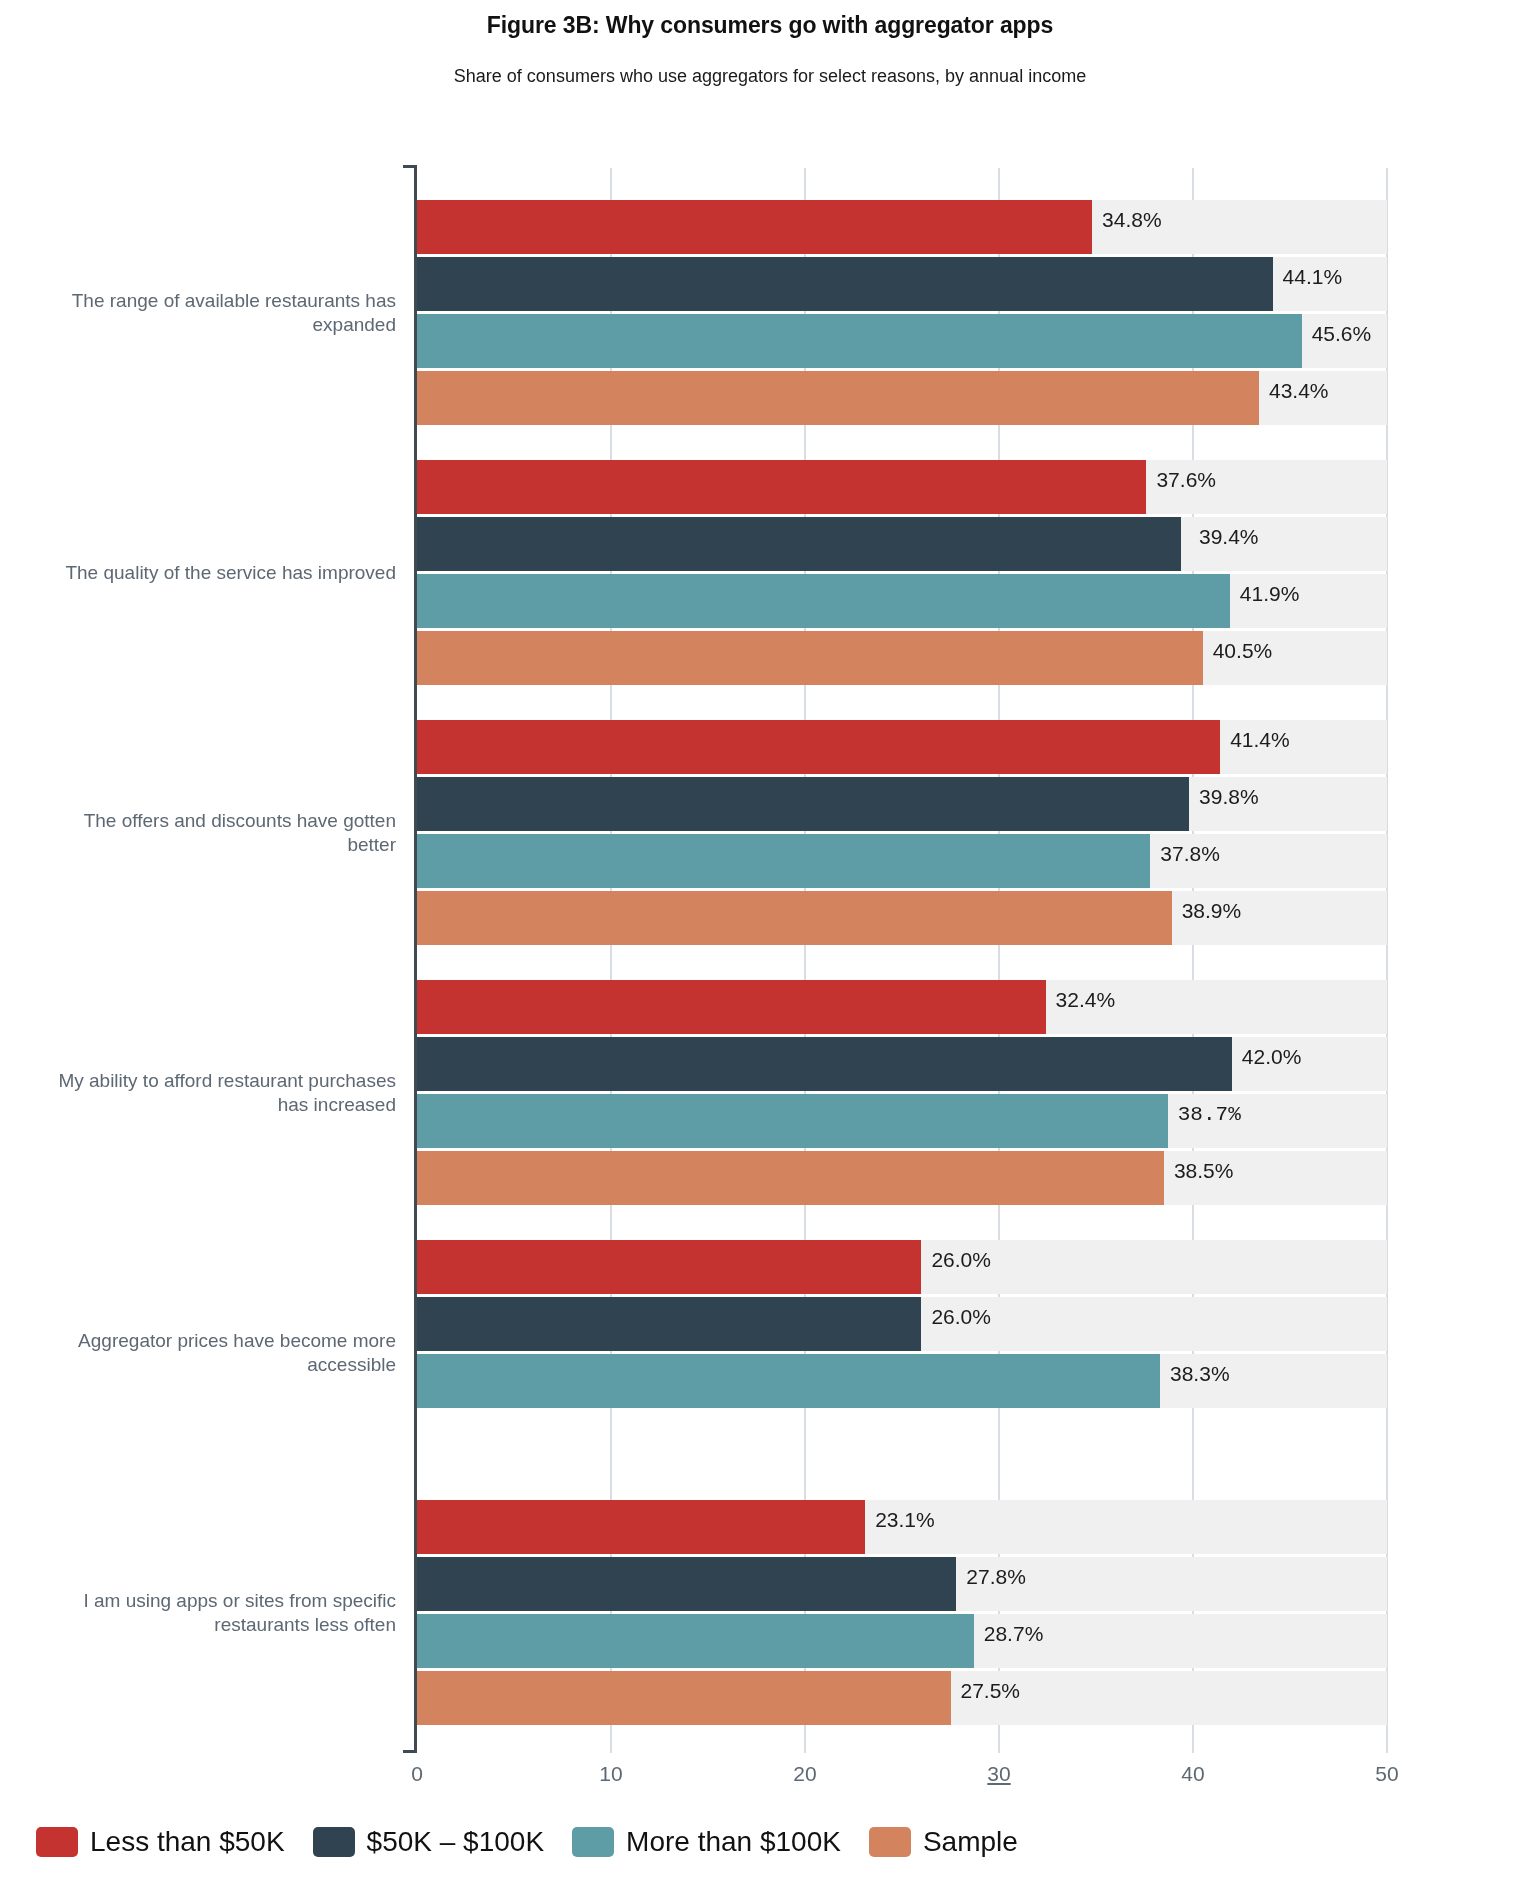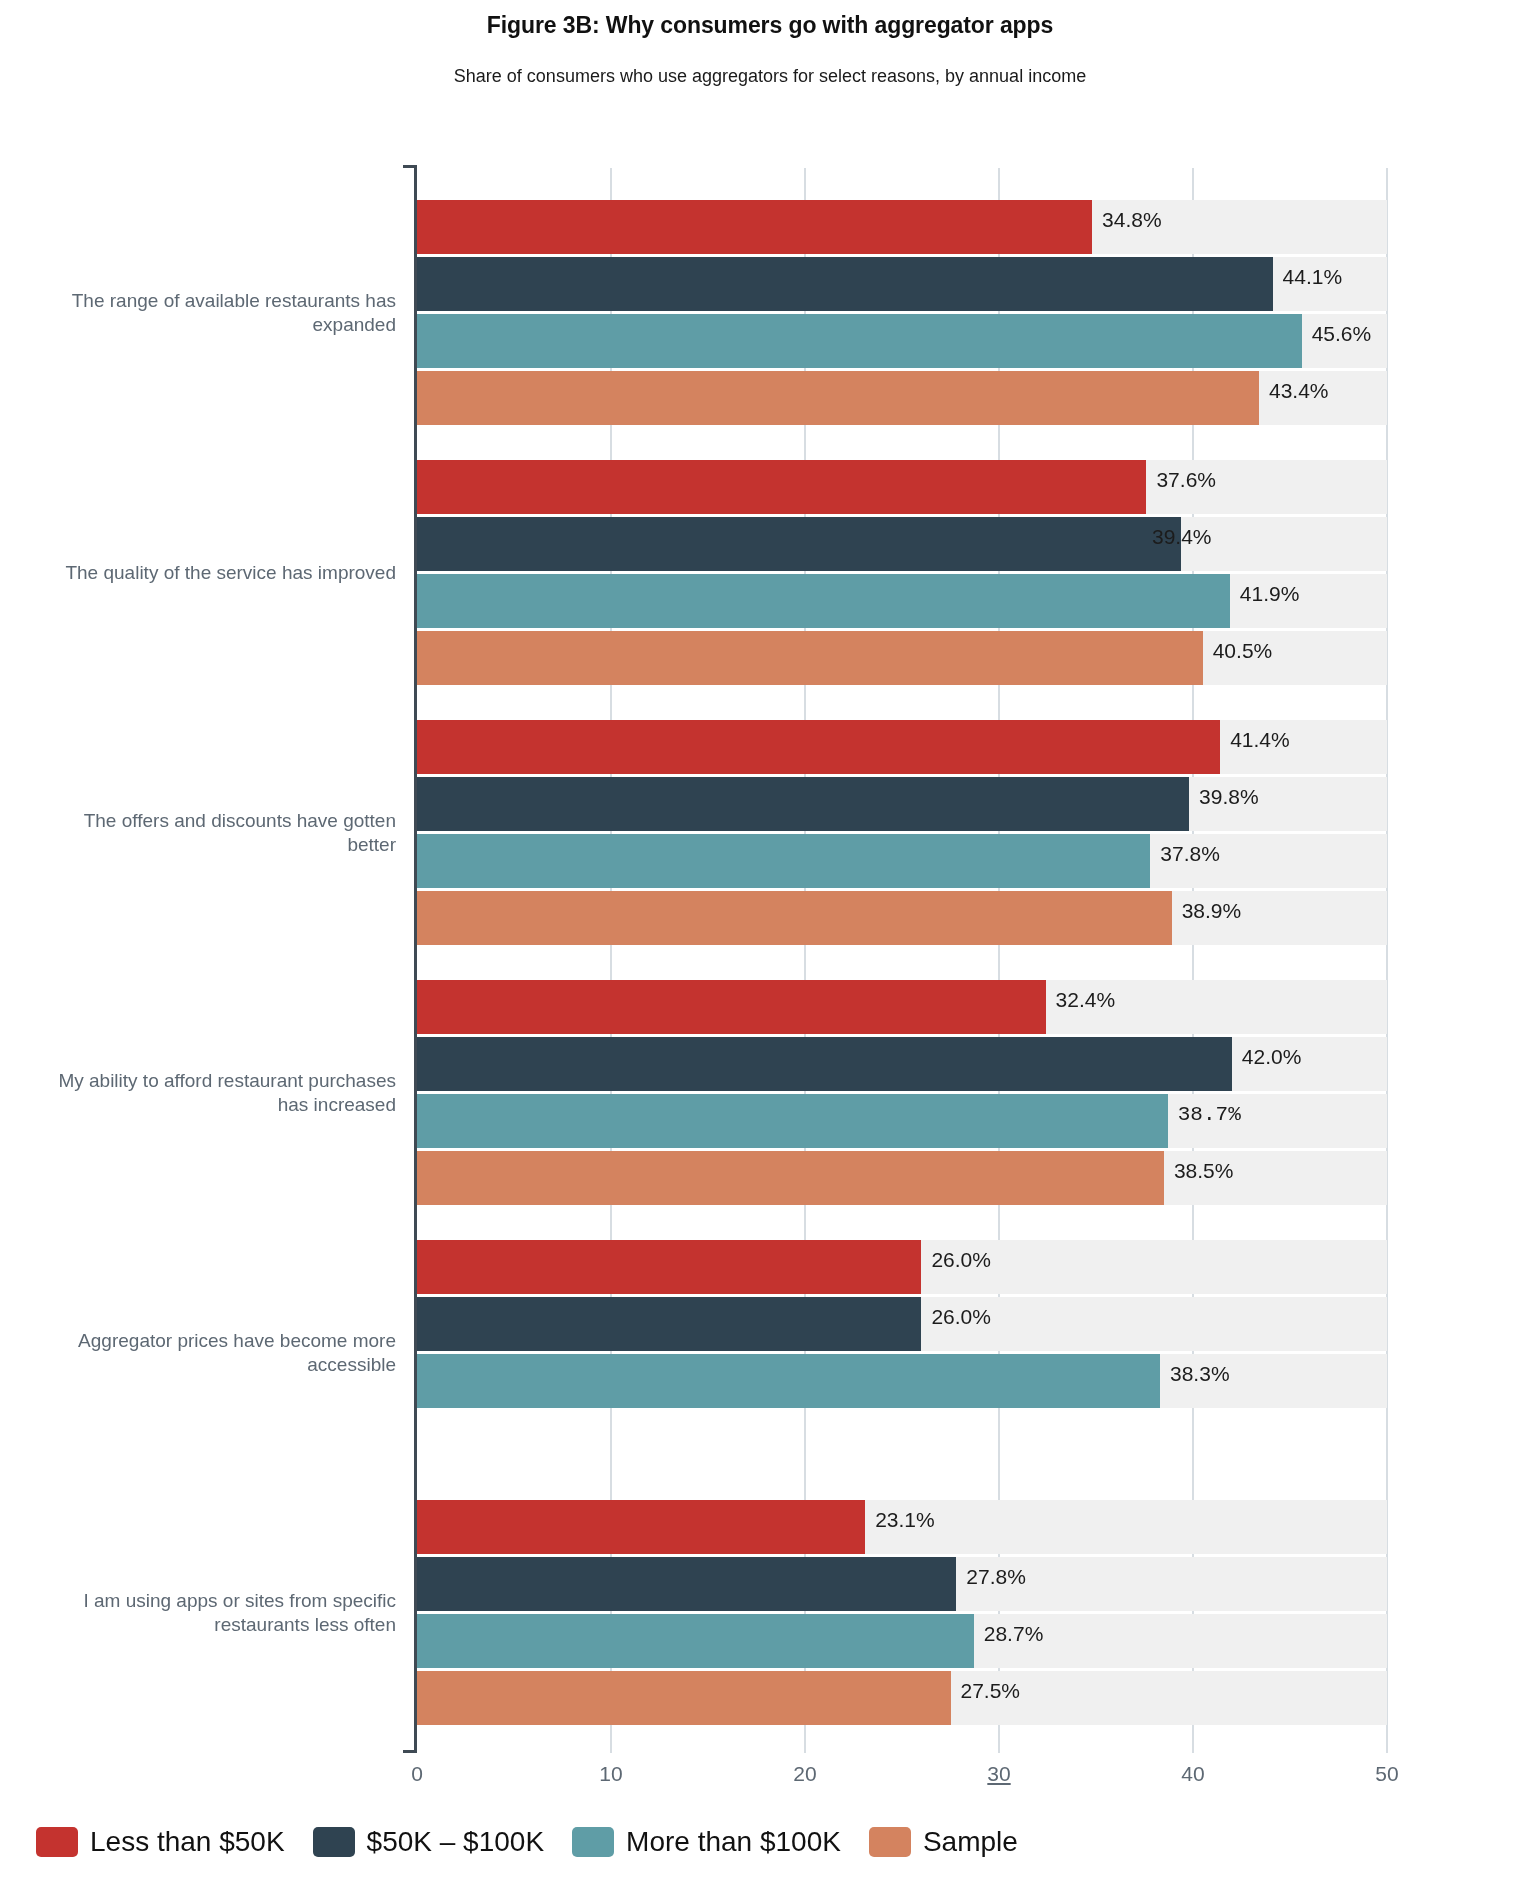--- a/index.html
+++ b/index.html
@@ -220,21 +220,21 @@
         <div class="group-label" style="color: rgb(93, 104, 115); top: 144.5px; transform: translateY(-50%);">The quality of the service has improved</div>
         <div class="rows" style="top: 32px;">
           <div class="row">
             <div class="track" style="background: rgb(240, 240, 240);"></div>
             <div class="bar" style="width: 729.44px; background: rgb(196, 51, 47);"></div>
             <div class="bar-value" style="left: 729.44px;">37.6%</div>
           </div>
           <div class="row">
             <div class="track" style="background: rgb(240, 240, 240);"></div>
             <div class="bar" style="width: 764.36px; background: rgb(47, 67, 81);"></div>
-            <div class="bar-value" style="left: 725px; text-align: right;">39.4%</div>
+            <div class="bar-value" style="left: 772px; text-align: right;">39.4%</div>
           </div>
           <div class="row">
             <div class="track" style="background: rgb(240, 240, 240);"></div>
             <div class="bar" style="width: 812.86px; background: rgb(95, 157, 166);"></div>
             <div class="bar-value" style="left: 812.86px;">41.9%</div>
           </div>
           <div class="row">
             <div class="track" style="background: rgb(240, 240, 240);"></div>
             <div class="bar" style="width: 785.7px; background: rgb(212, 131, 95);"></div>
             <div class="bar-value" style="left: 785.7px;">40.5%</div>

